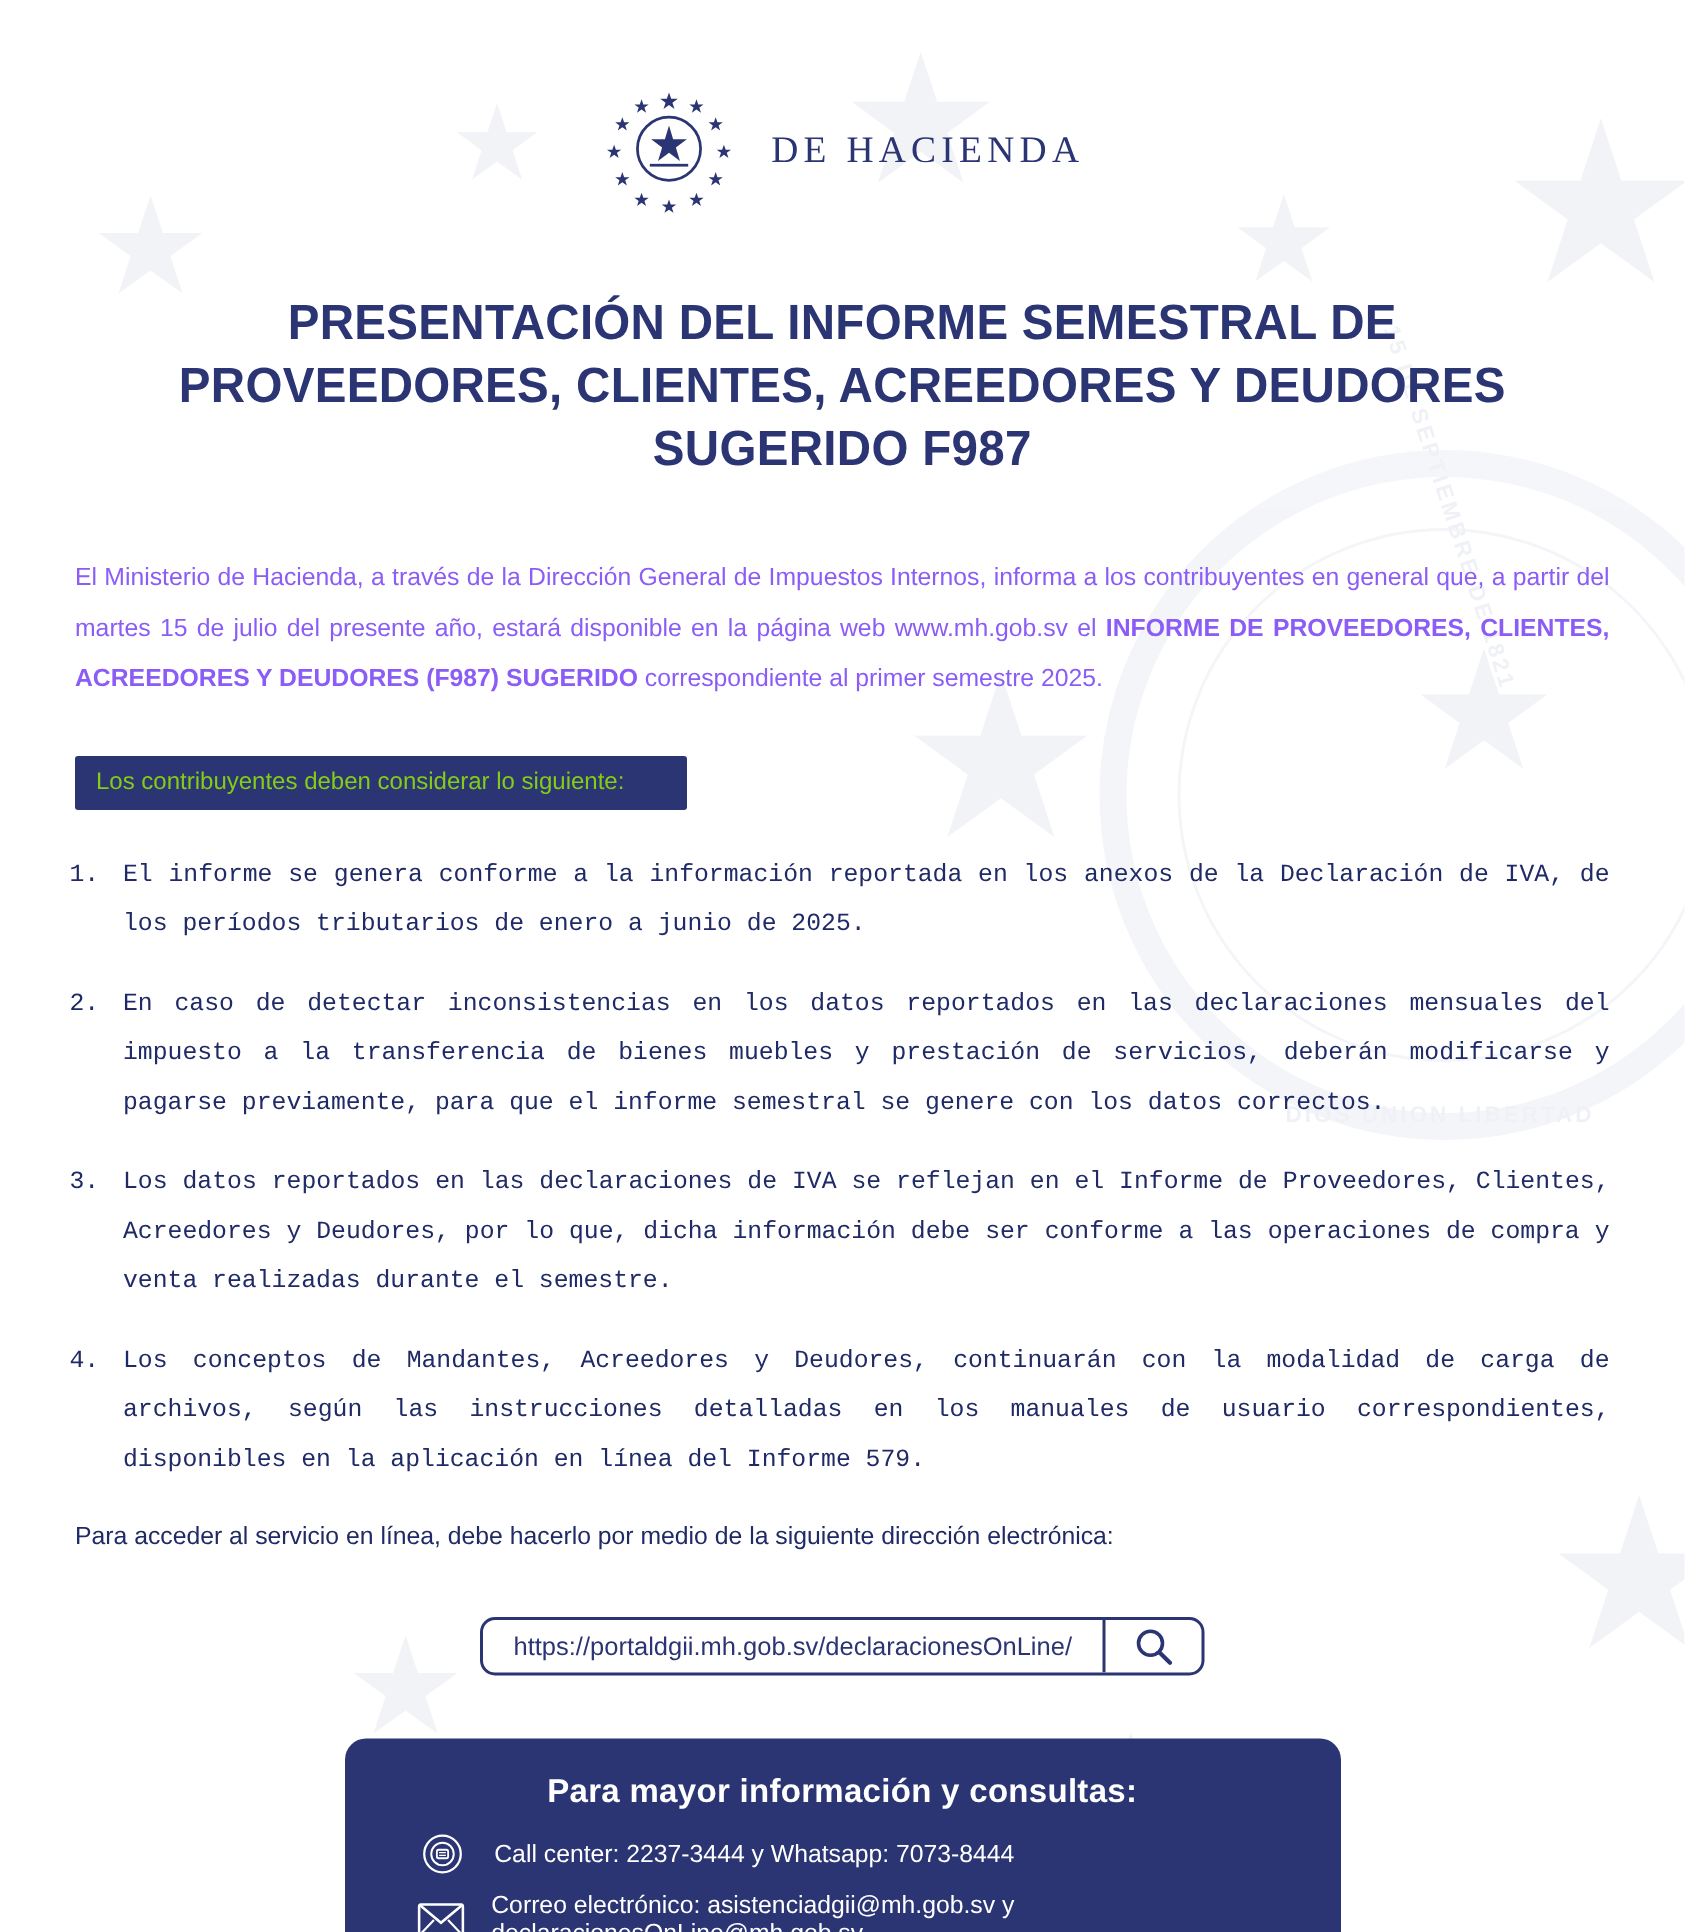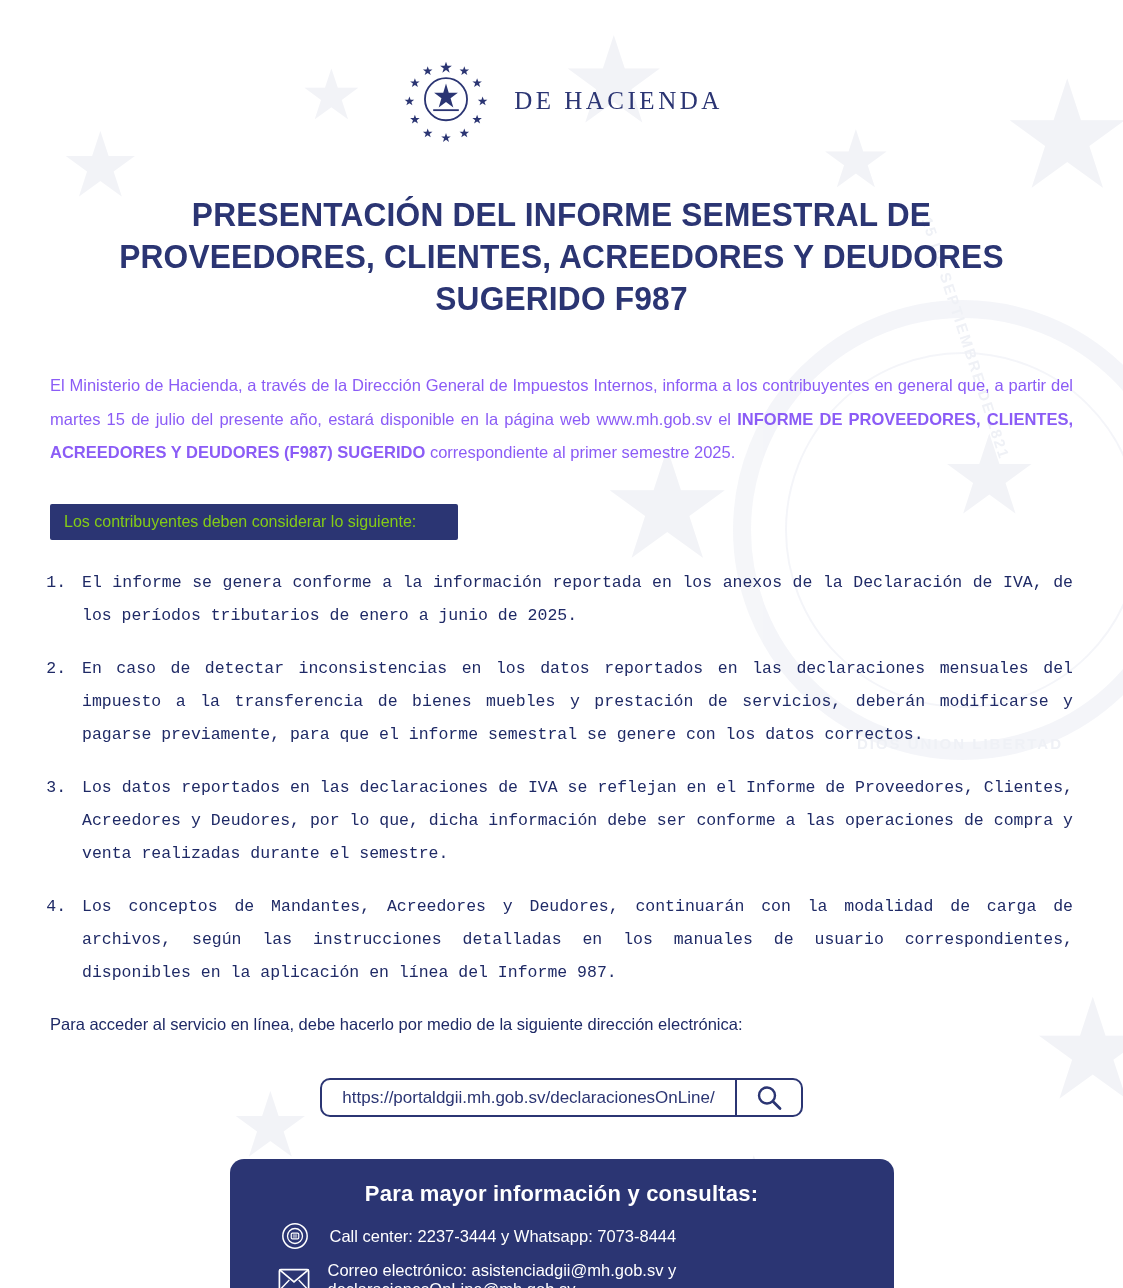--- a/index.html
+++ b/index.html
@@ -240,21 +240,21 @@
   </p>
 
   
   <div class="banner">Los contribuyentes deben considerar lo siguiente:</div>
 
   
   <ol class="items">
     <li>El informe se genera conforme a la información reportada en los anexos de la Declaración de IVA, de los períodos tributarios de enero a junio de 2025.</li>
     <li>En caso de detectar inconsistencias en los datos reportados en las declaraciones mensuales del impuesto a la transferencia de bienes muebles y prestación de servicios, deberán modificarse y pagarse previamente, para que el informe semestral se genere con los datos correctos.</li>
     <li>Los datos reportados en las declaraciones de IVA se reflejan en el Informe de Proveedores, Clientes, Acreedores y Deudores, por lo que, dicha información debe ser conforme a las operaciones de compra y venta realizadas durante el semestre.</li>
-    <li>Los conceptos de Mandantes, Acreedores y Deudores, continuarán con la modalidad de carga de archivos, según las instrucciones detalladas en los manuales de usuario correspondientes, disponibles en la aplicación en línea del Informe 987.</li>
+    <li>Los conceptos de Mandantes, Acreedores y Deudores, continuarán con la modalidad de carga de archivos, según las instrucciones detalladas en los manuales de usuario correspondientes, disponibles en la aplicación en línea del Informe 579.</li>
   </ol>
 
   <p class="access-line">Para acceder al servicio en línea, debe hacerlo por medio de la siguiente dirección electrónica:</p>
 
   
   <div class="url-wrap">
     <div class="url-box">
       <div class="url-text">https://portaldgii.mh.gob.sv/declaracionesOnLine/</div>
       <div class="url-search">
         <svg width="30" height="30" viewBox="0 0 30 30">

